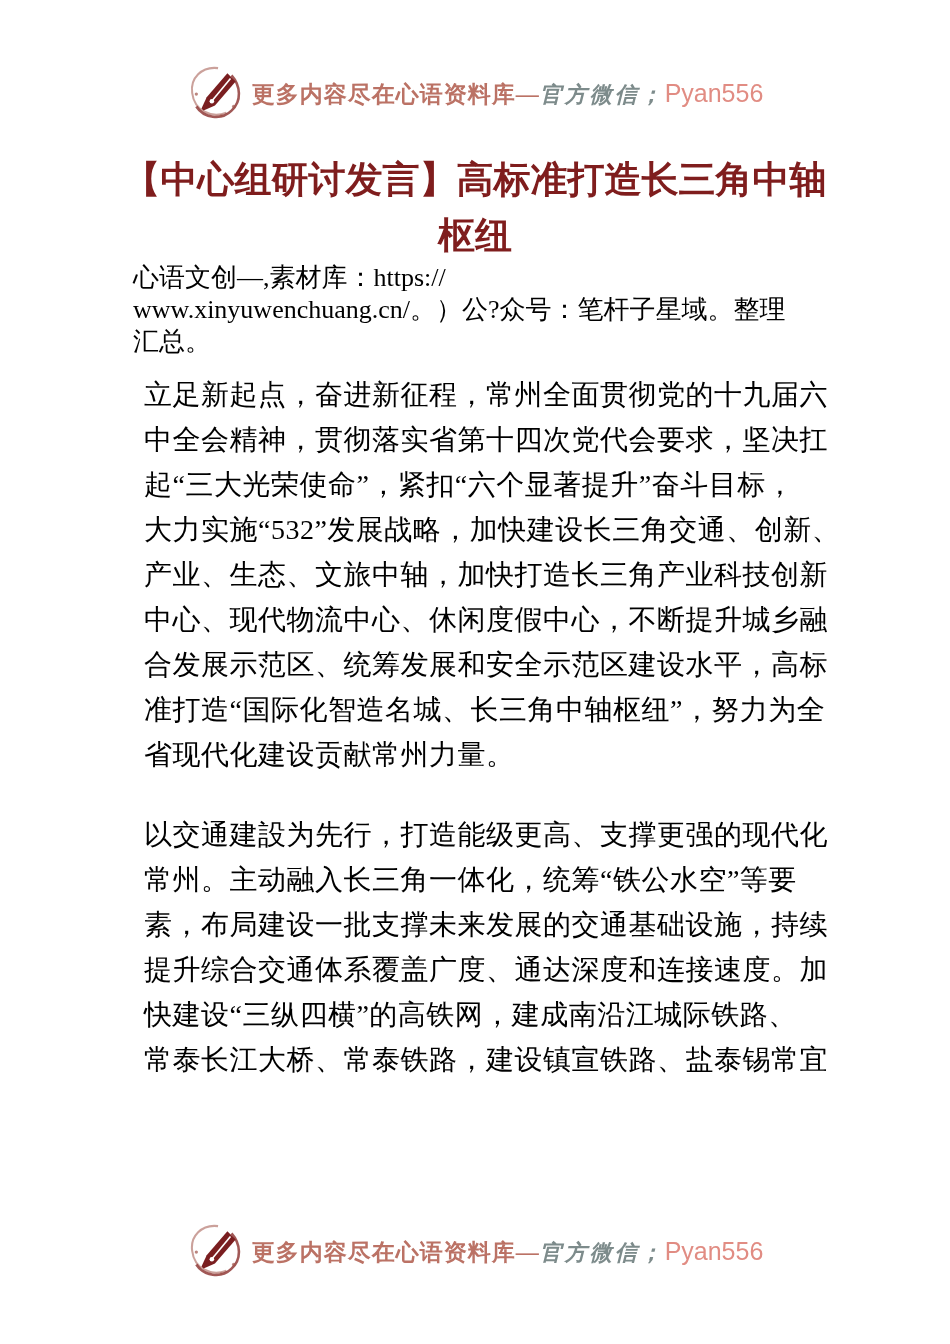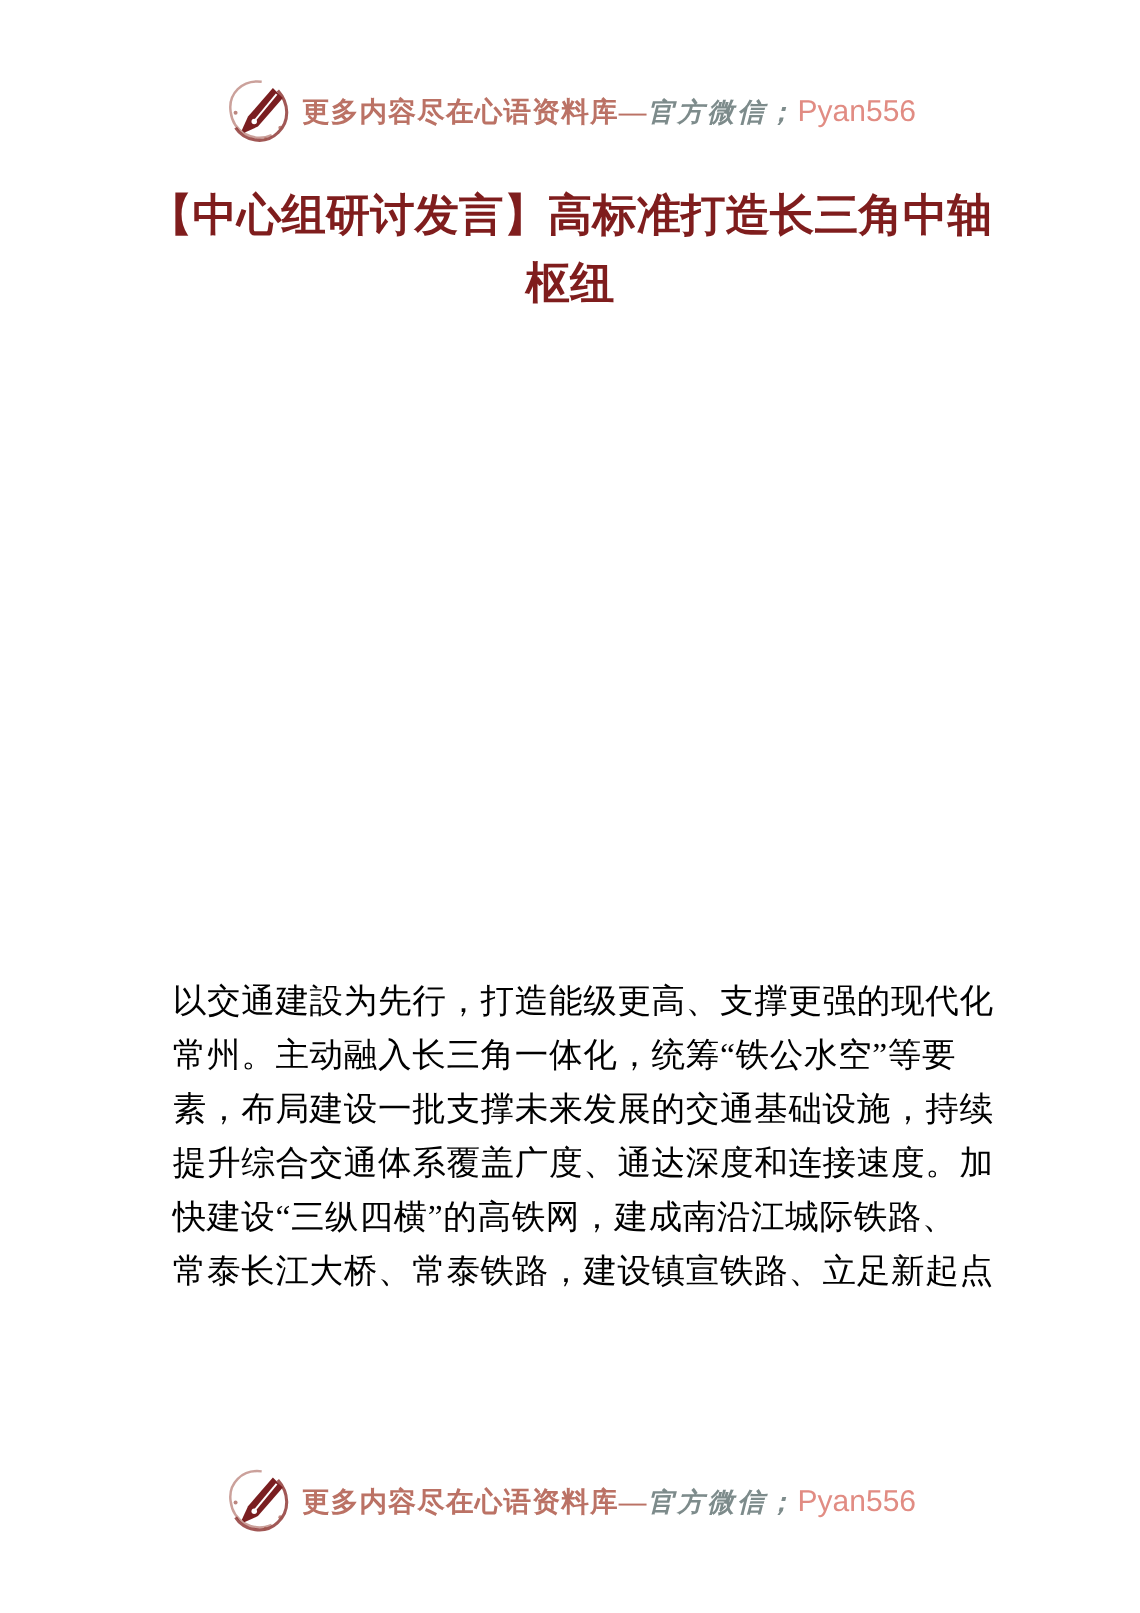--- a/index.html
+++ b/index.html
@@ -115,27 +115,39 @@
       <circle cx="9" cy="29" r="1.6" fill="#a05348" opacity="0.7"></circle>
       <circle cx="45" cy="41" r="1.6" fill="#a05348" opacity="0.7"></circle>
       <circle cx="33" cy="50" r="1.4" fill="#a05348" opacity="0.6"></circle>
     </svg>
     <span class="wm-text"><span class="wm-brand">更多内容尽在心语资料库—</span><span class="wm-label">官方微信；</span><span class="wm-id">Pyan556</span></span>
   </div>
 
   <h1 class="doc-title">【中心组研讨发言】高标准打造长三角中轴
 枢纽</h1>
 
+  <p class="source-note">心语文创—,素材库：https://
+www.xinyuwenchuang.cn/。）公?众号：笔杆子星域。整理
+汇总。</p>
 
+  <p class="body-paragraph paragraph-1">立足新起点，奋进新征程，常州全面贯彻党的十九届六
+中全会精神，贯彻落实省第十四次党代会要求，坚决扛
+起“三大光荣使命”，紧扣“六个显著提升”奋斗目标，
+大力实施“532”发展战略，加快建设长三角交通、创新、
+产业、生态、文旅中轴，加快打造长三角产业科技创新
+中心、现代物流中心、休闲度假中心，不断提升城乡融
+合发展示范区、统筹发展和安全示范区建设水平，高标
+准打造“国际化智造名城、长三角中轴枢纽”，努力为全
+省现代化建设贡献常州力量。</p>
   <p class="body-paragraph paragraph-2">以交通建設为先行，打造能级更高、支撑更强的现代化
 常州。主动融入长三角一体化，统筹“铁公水空”等要
 素，布局建设一批支撑未来发展的交通基础设施，持续
 提升综合交通体系覆盖广度、通达深度和连接速度。加
 快建设“三纵四横”的高铁网，建成南沿江城际铁路、
-常泰长江大桥、常泰铁路，建设镇宣铁路、立足新起点</p>
+常泰长江大桥、常泰铁路，建设镇宣铁路、盐泰锡常宜</p>
 
   <div class="watermark footer">
     <svg class="wm-logo" viewBox="0 0 56 56" aria-hidden="true">
       <path d="M30 4 C14 2 3 14 5 28 C7 45 24 53 38 47" stroke="#a05348" fill="none" stroke-width="2" opacity="0.55"></path>
       <path d="M43 11 C52 21 53 36 43 45 C33 55 16 52 9 41" stroke="#8a2e2c" fill="none" stroke-width="2.5" opacity="0.8"></path>
       <path d="M39 9 L47 17 L27 40 L16 45 L14 43 L19 32 Z" fill="#7a1e20"></path>
       <path d="M42 14 L23 37" stroke="#ffffff" stroke-width="1.6" fill="none"></path>
       <circle cx="24" cy="36" r="2.2" fill="#ffffff"></circle>
       <circle cx="9" cy="29" r="1.6" fill="#a05348" opacity="0.7"></circle>
       <circle cx="45" cy="41" r="1.6" fill="#a05348" opacity="0.7"></circle>

